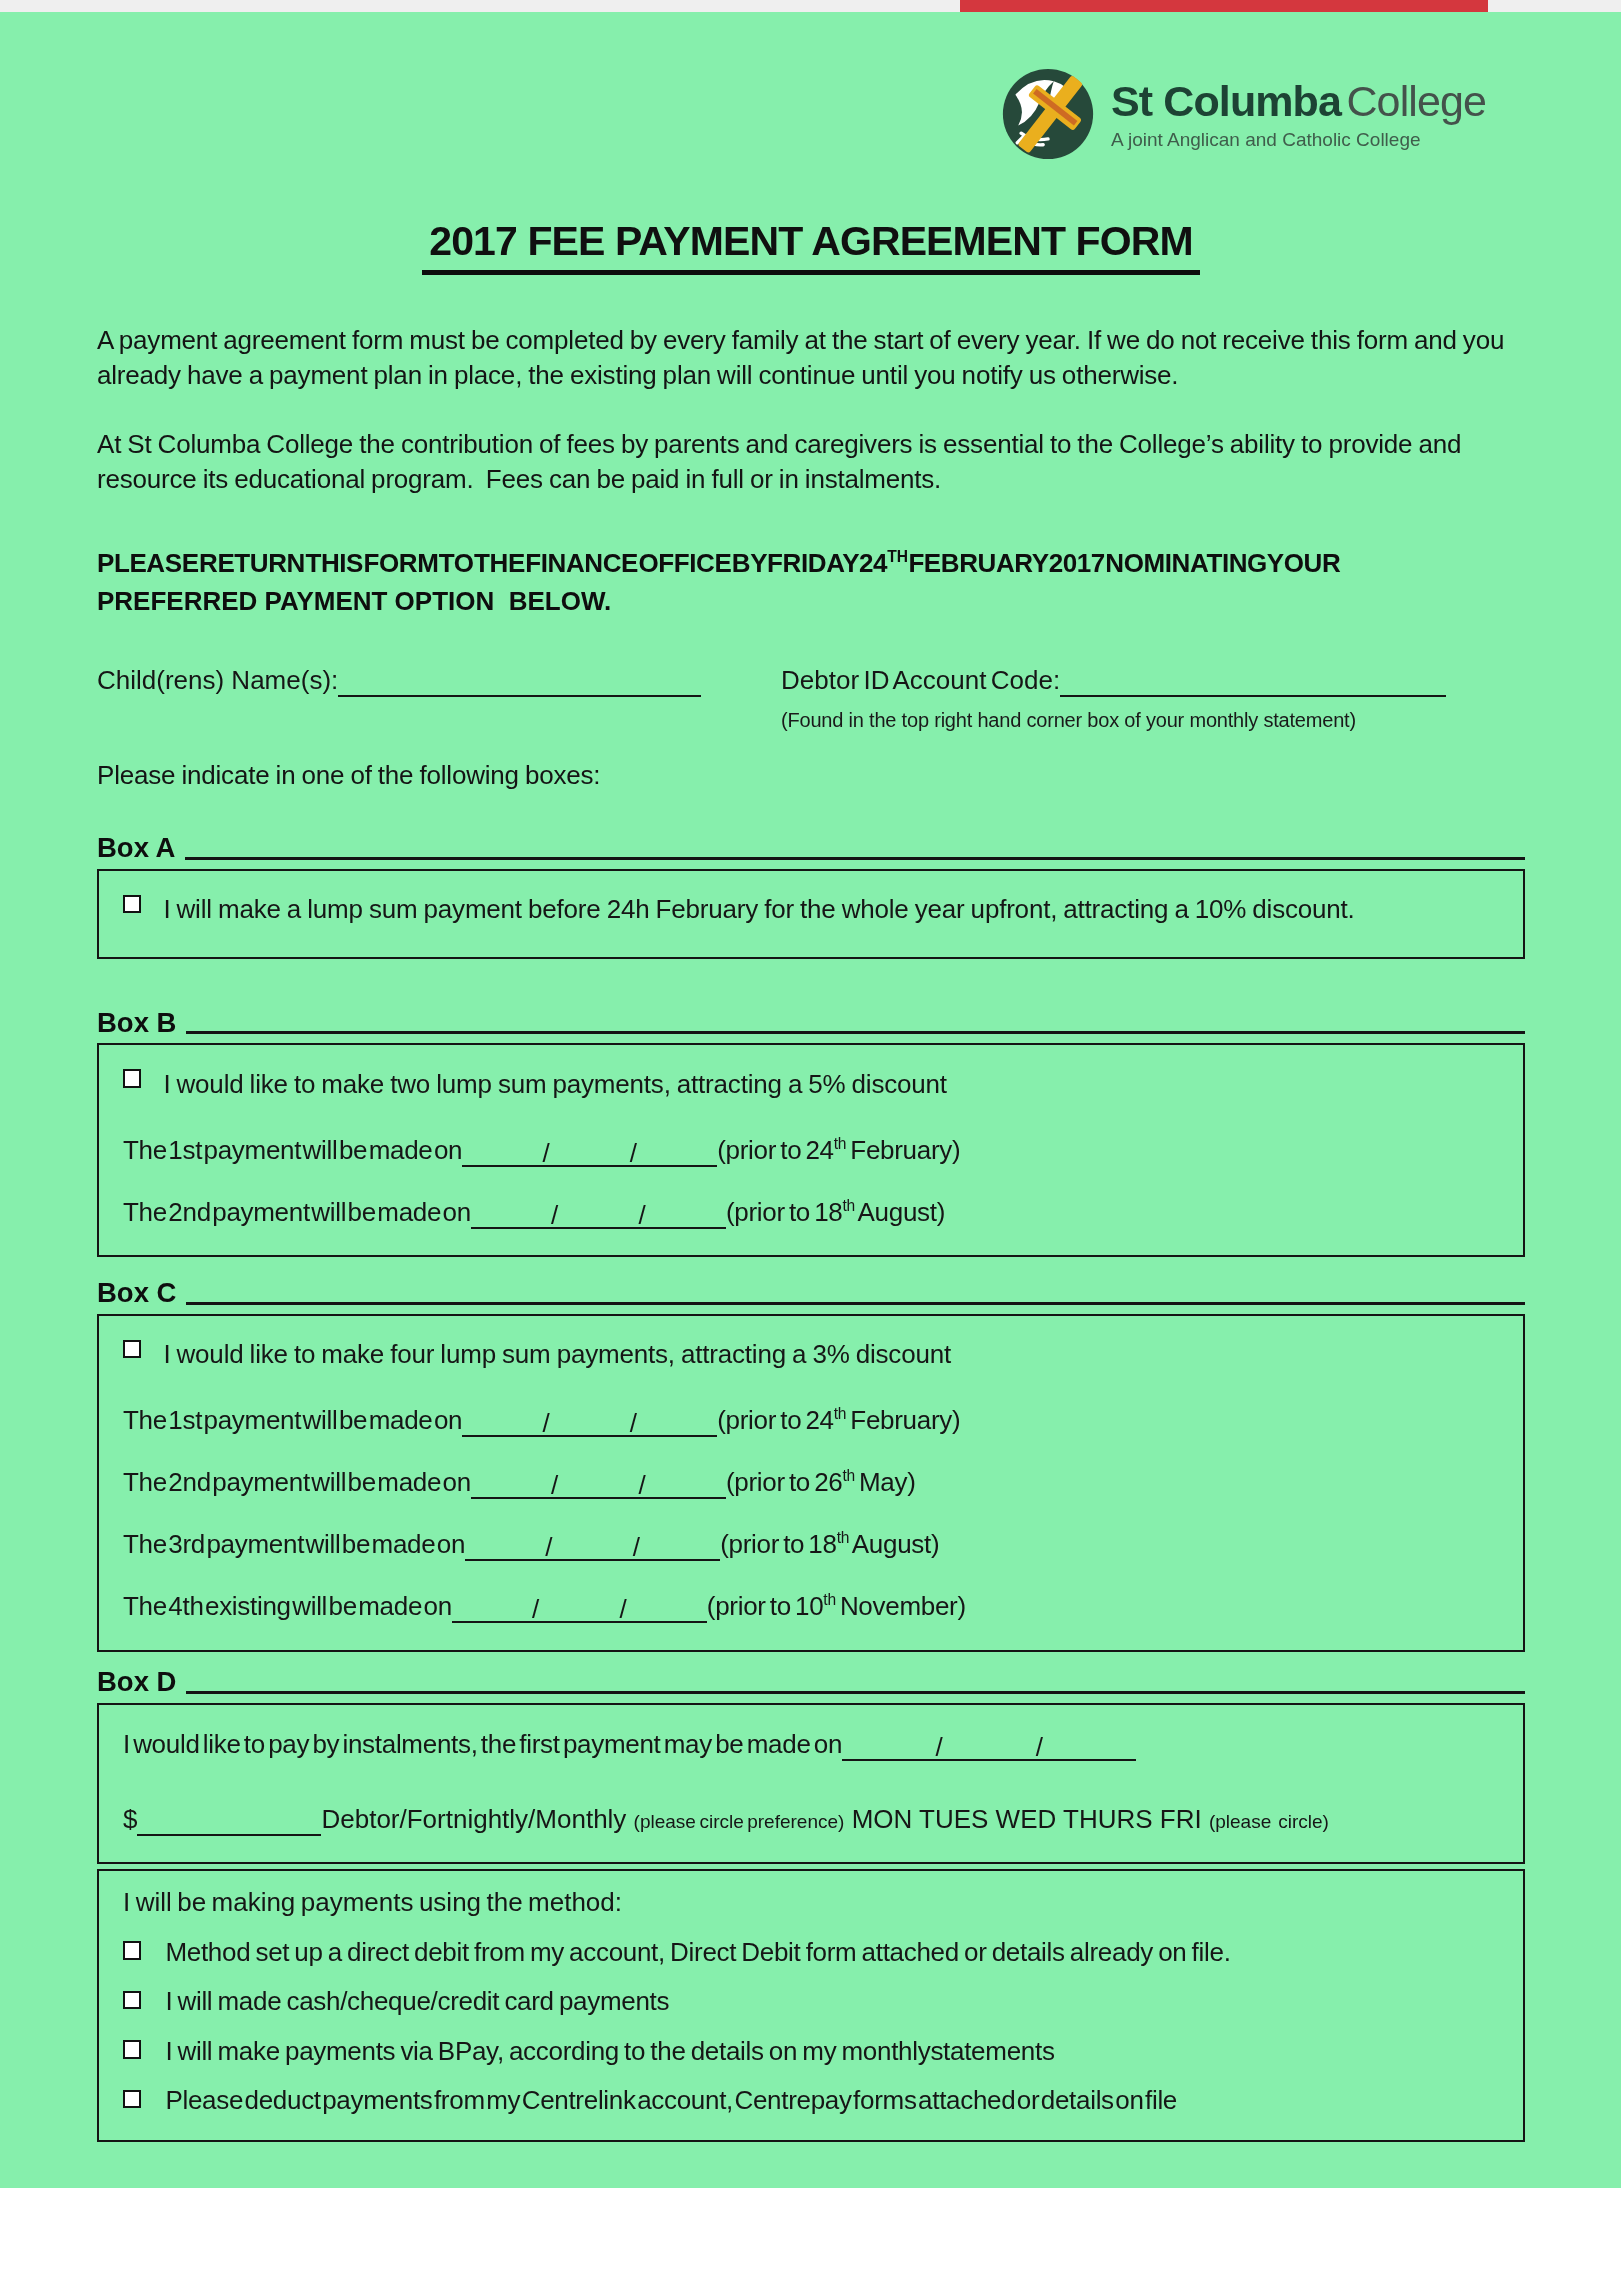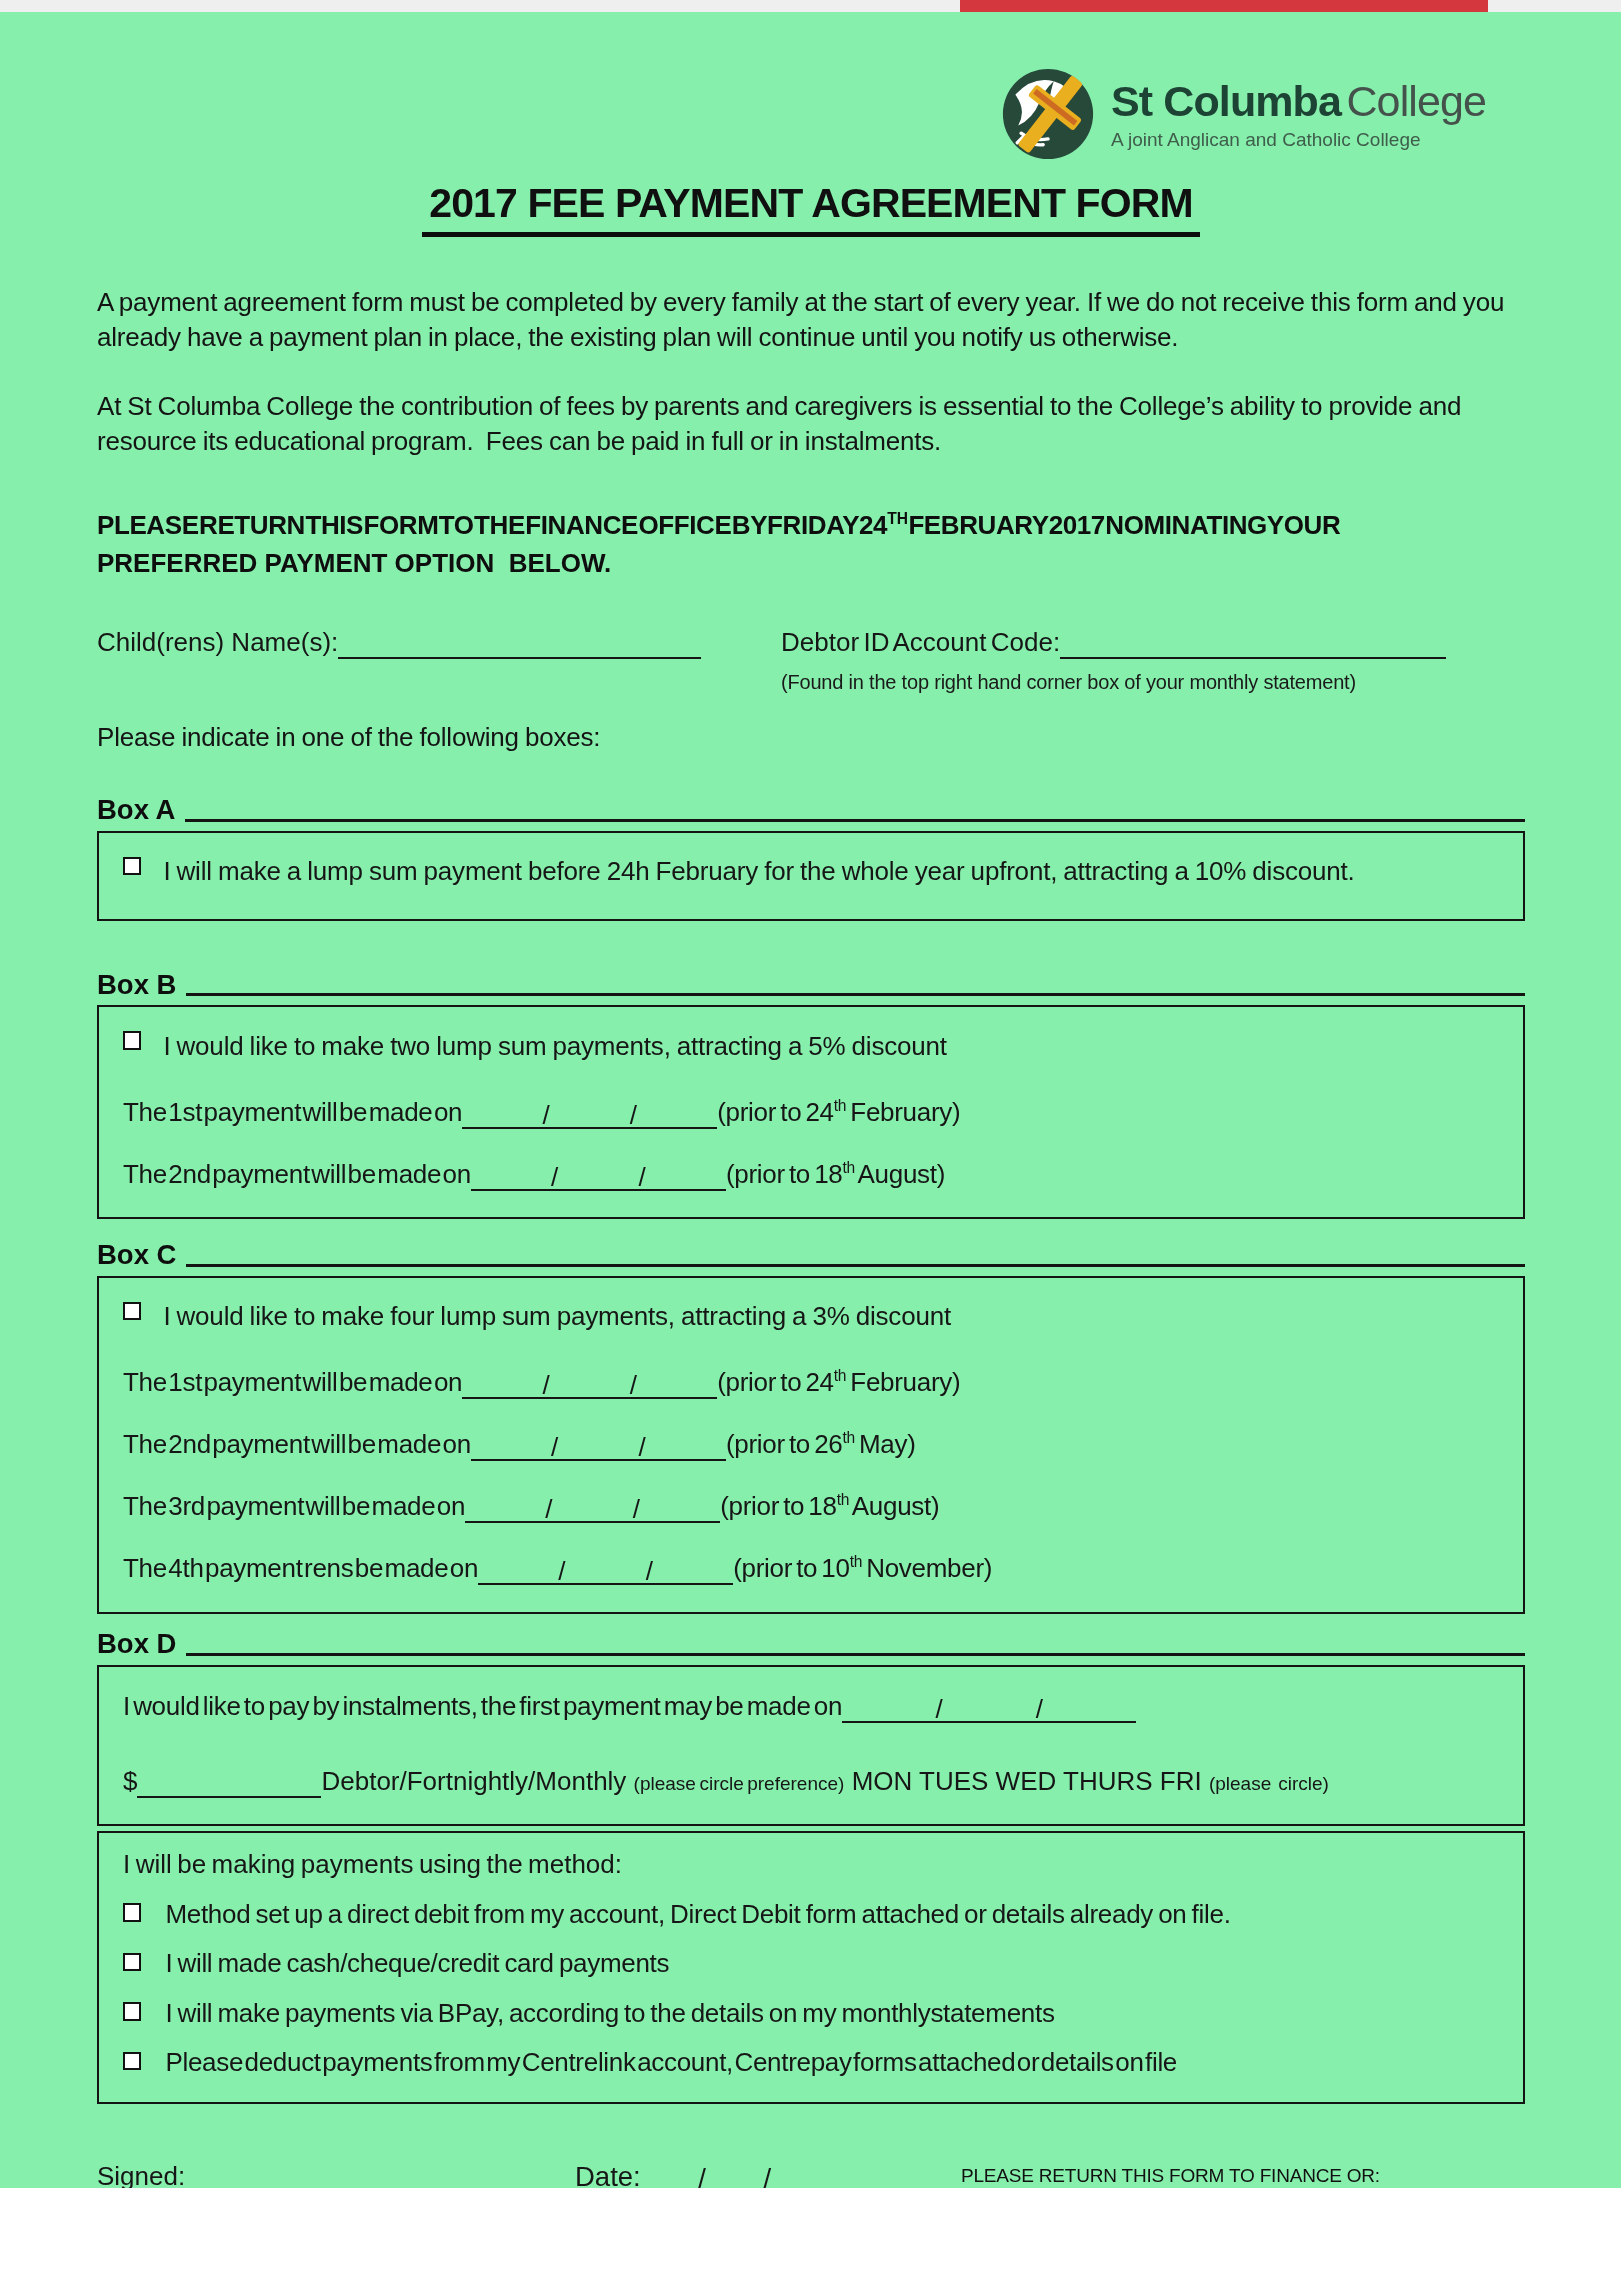--- a/index.html
+++ b/index.html
@@ -15,21 +15,21 @@
   
   .logo-row { padding-top:66px; display:flex; justify-content:flex-end; padding-right:39px; }
   .logo { display:flex; align-items:center; gap:14.7px; }
   .logo-mark { width:96px; height:96px; flex:none; }
   .logo-name { font-size:43px; letter-spacing:-0.9px; white-space:nowrap; }
   .ln-bold { font-weight:bold; color:#1d4334; }
   .ln-light { font-weight:400; color:#44524b; margin-left:5.5px; }
   .logo-tagline { font-size:19px; color:#3f5d4b; margin-top:2.8px; letter-spacing:0; }
 
   
-  .title-wrap { text-align:center; margin-top:18px; }
+  .title-wrap { text-align:center; margin-top:56px; }
   .title { display:inline-block; font-size:41px; font-weight:bold; letter-spacing:-0.9px;
            color:#101010; border-bottom:5.5px solid #0d0d0d; padding:0 7.3px 4.6px; }
 
   
   .body { font-size:26px; line-height:35px; letter-spacing:-0.2px; word-spacing:-0.9px; color:#141414; }
   .para1 { margin-top:48px; }
   .para2 { margin-top:34px; }
   .notice { margin-top:40px; font-size:26px; font-weight:bold; line-height:39px; color:#0e0e0e; }
   .vtight { word-spacing:-6.4px; letter-spacing:-0.4px; }
   .t3 { word-spacing:-2.8px; }
@@ -203,21 +203,21 @@
           <span>/</span>
         </span><span class="prior"><span>(prior to 26</span><sup>th</sup><span> May)</span></span>
     </div>
     <div class="pay-row">
       <span class="lbl">The 3rd payment will be made on</span><span class="dateline dl-bc">
           <span>/</span>
           <span>/</span>
         </span><span class="prior"><span>(prior to 18</span><sup>th</sup><span> August)</span></span>
     </div>
     <div class="pay-row">
-      <span class="lbl">The 4th payment rens be made on</span><span class="dateline dl-bc">
+      <span class="lbl">The 4th existing will be made on</span><span class="dateline dl-bc">
           <span>/</span>
           <span>/</span>
         </span><span class="prior"><span>(prior to 10</span><sup>th</sup><span> November)</span></span>
     </div>
   </div>
 
   <div class="sec-heading mt-d">
     <span class="sec-title">Box D</span>
       <span class="sec-rule"></span>
   </div>

